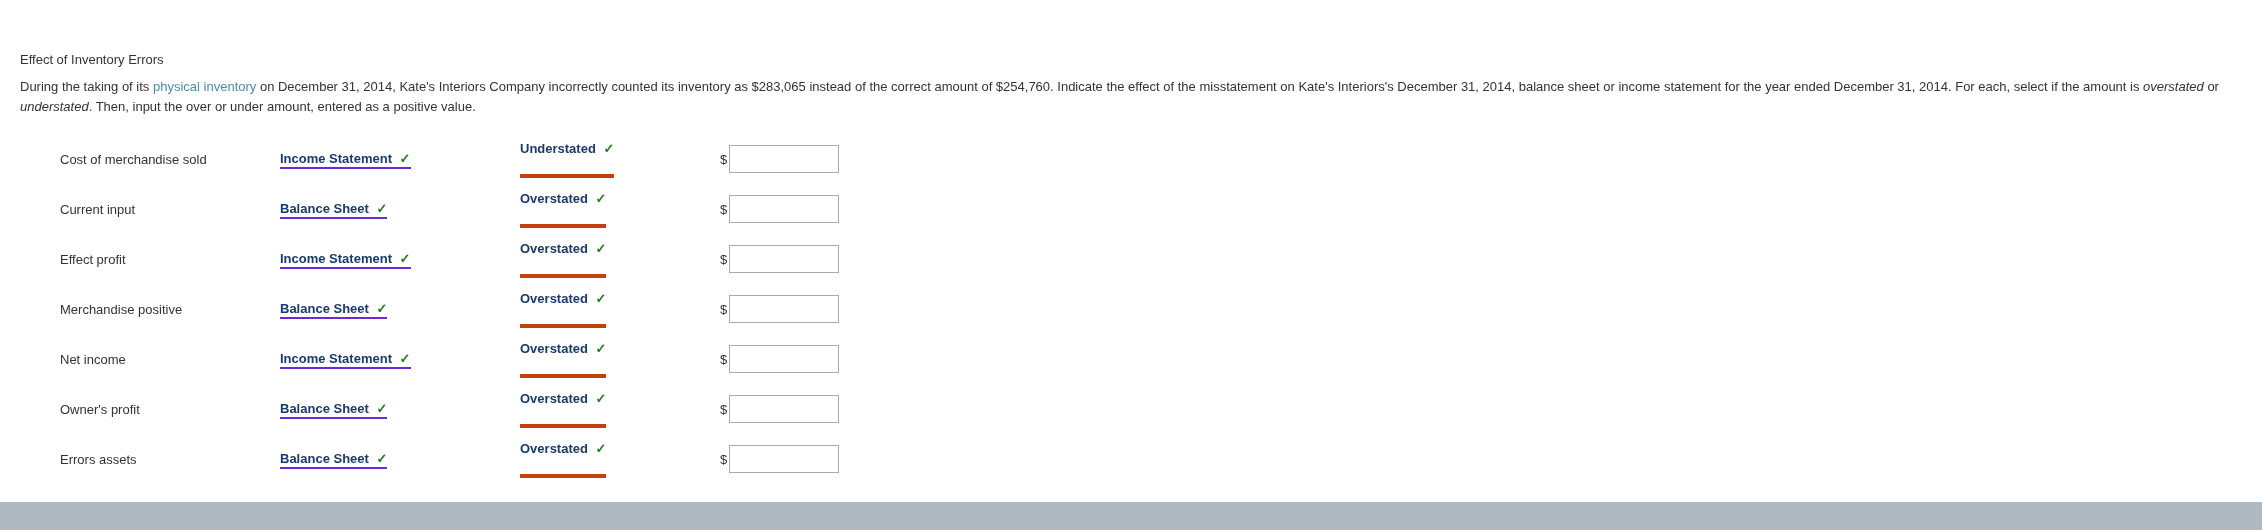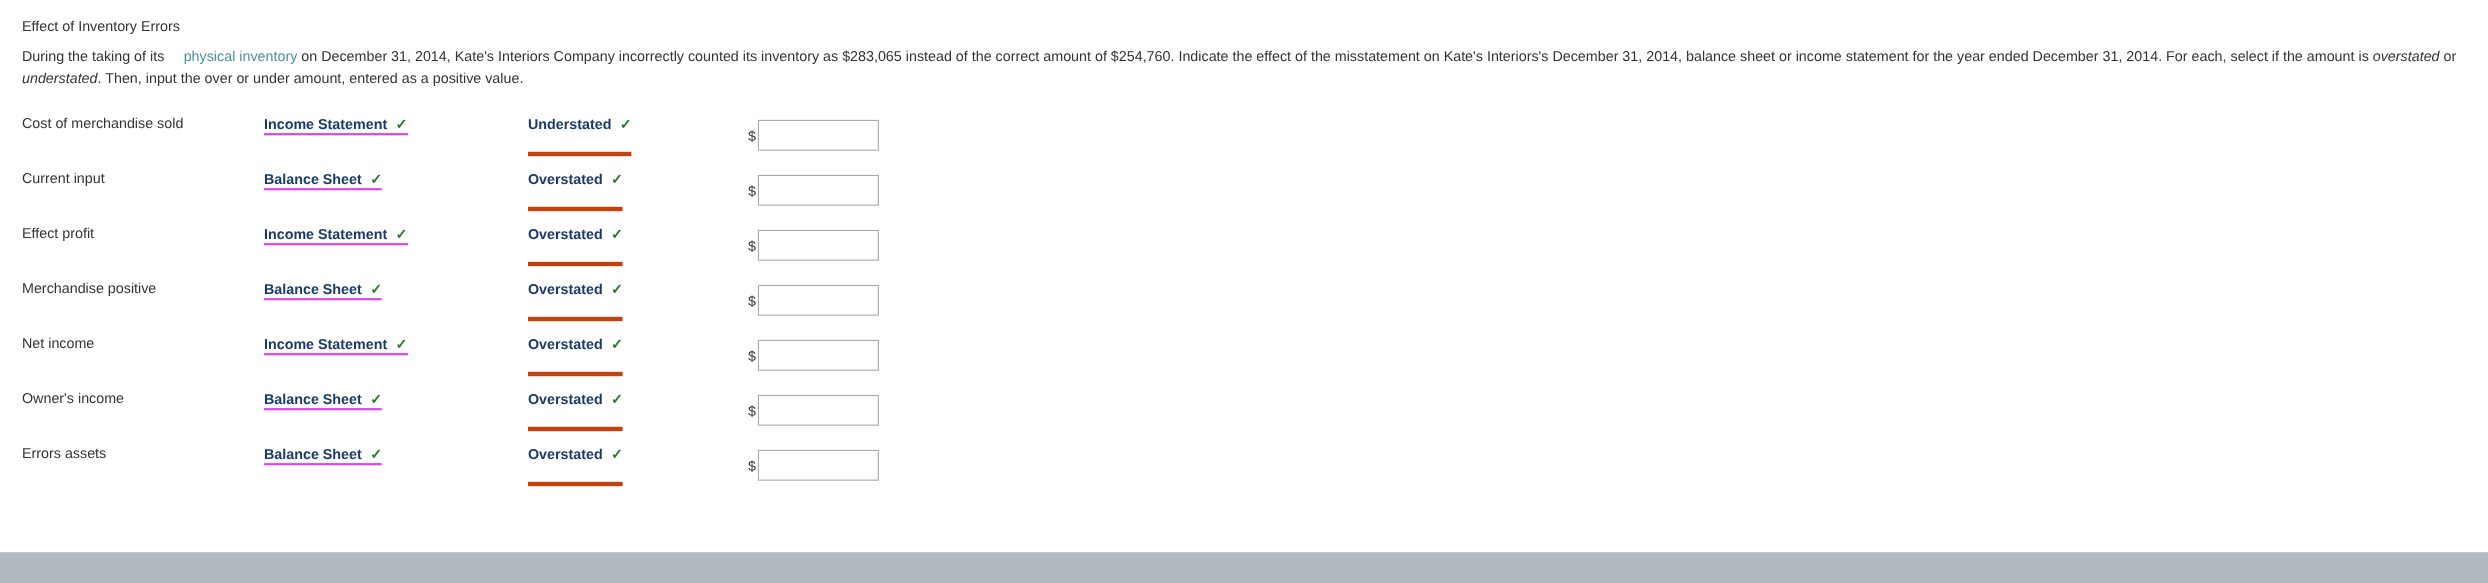--- a/index.html
+++ b/index.html
@@ -7,41 +7,43 @@
       font-family: Arial, sans-serif;
       font-size: 14px;
       color: #333;
       background: #fff;
       padding: 16px 20px;
     }
     .page-title {
       font-size: 13px;
       color: #333;
       margin-bottom: 10px;
+      margin-top: 36px;
     }
     .intro-text {
       font-size: 13px;
       line-height: 1.5;
       margin-bottom: 18px;
       color: #333;
     }
     .highlight {
       color: #4a90a4;
-      margin-left: 14px;
     }
     .italicize {
       font-style: italic;
     }
     .table-container {
       width: 100%;
     }
     .row {
       display: flex;
+      align-items: center;
       padding: 6px 0;
       border-bottom: none;
+      margin-left: 40px;
     }
     .col-label {
       width: 220px;
       font-size: 13px;
       color: #333;
     }
     .col-statement {
       width: 240px;
     }
     .col-status {
@@ -50,21 +52,21 @@
     .col-amount {
       width: 160px;
       display: flex;
       align-items: center;
     }
     .statement-badge {
       display: inline-block;
       color: #1a3a6b;
       font-weight: bold;
       font-size: 13px;
-      border-bottom: 2px solid #d946ef;
+      border-bottom: 2px solid #6d28d9;
       padding-bottom: 1px;
       cursor: pointer;
     }
     .statement-badge .check {
       color: #2a7a2a;
       font-weight: bold;
       margin-left: 4px;
     }
     .status-badge {
       display: inline-block;
@@ -191,21 +193,21 @@
       <span class="status-badge">
         Overstated <span class="check">✓</span>
       </span>
     </div>
     <div class="col-amount">
       <span class="dollar-sign">$</span>
       <input class="amount-input" type="text" value="" style="">
     </div>
   </div>
     <div class="row">
-    <div class="col-label">Owner's income</div>
+    <div class="col-label">Owner's profit</div>
     <div class="col-statement">
       <span class="statement-badge">
         Balance Sheet <span class="check">✓</span>
       </span>
     </div>
     <div class="col-status">
       <span class="status-badge">
         Overstated <span class="check">✓</span>
       </span>
     </div>

